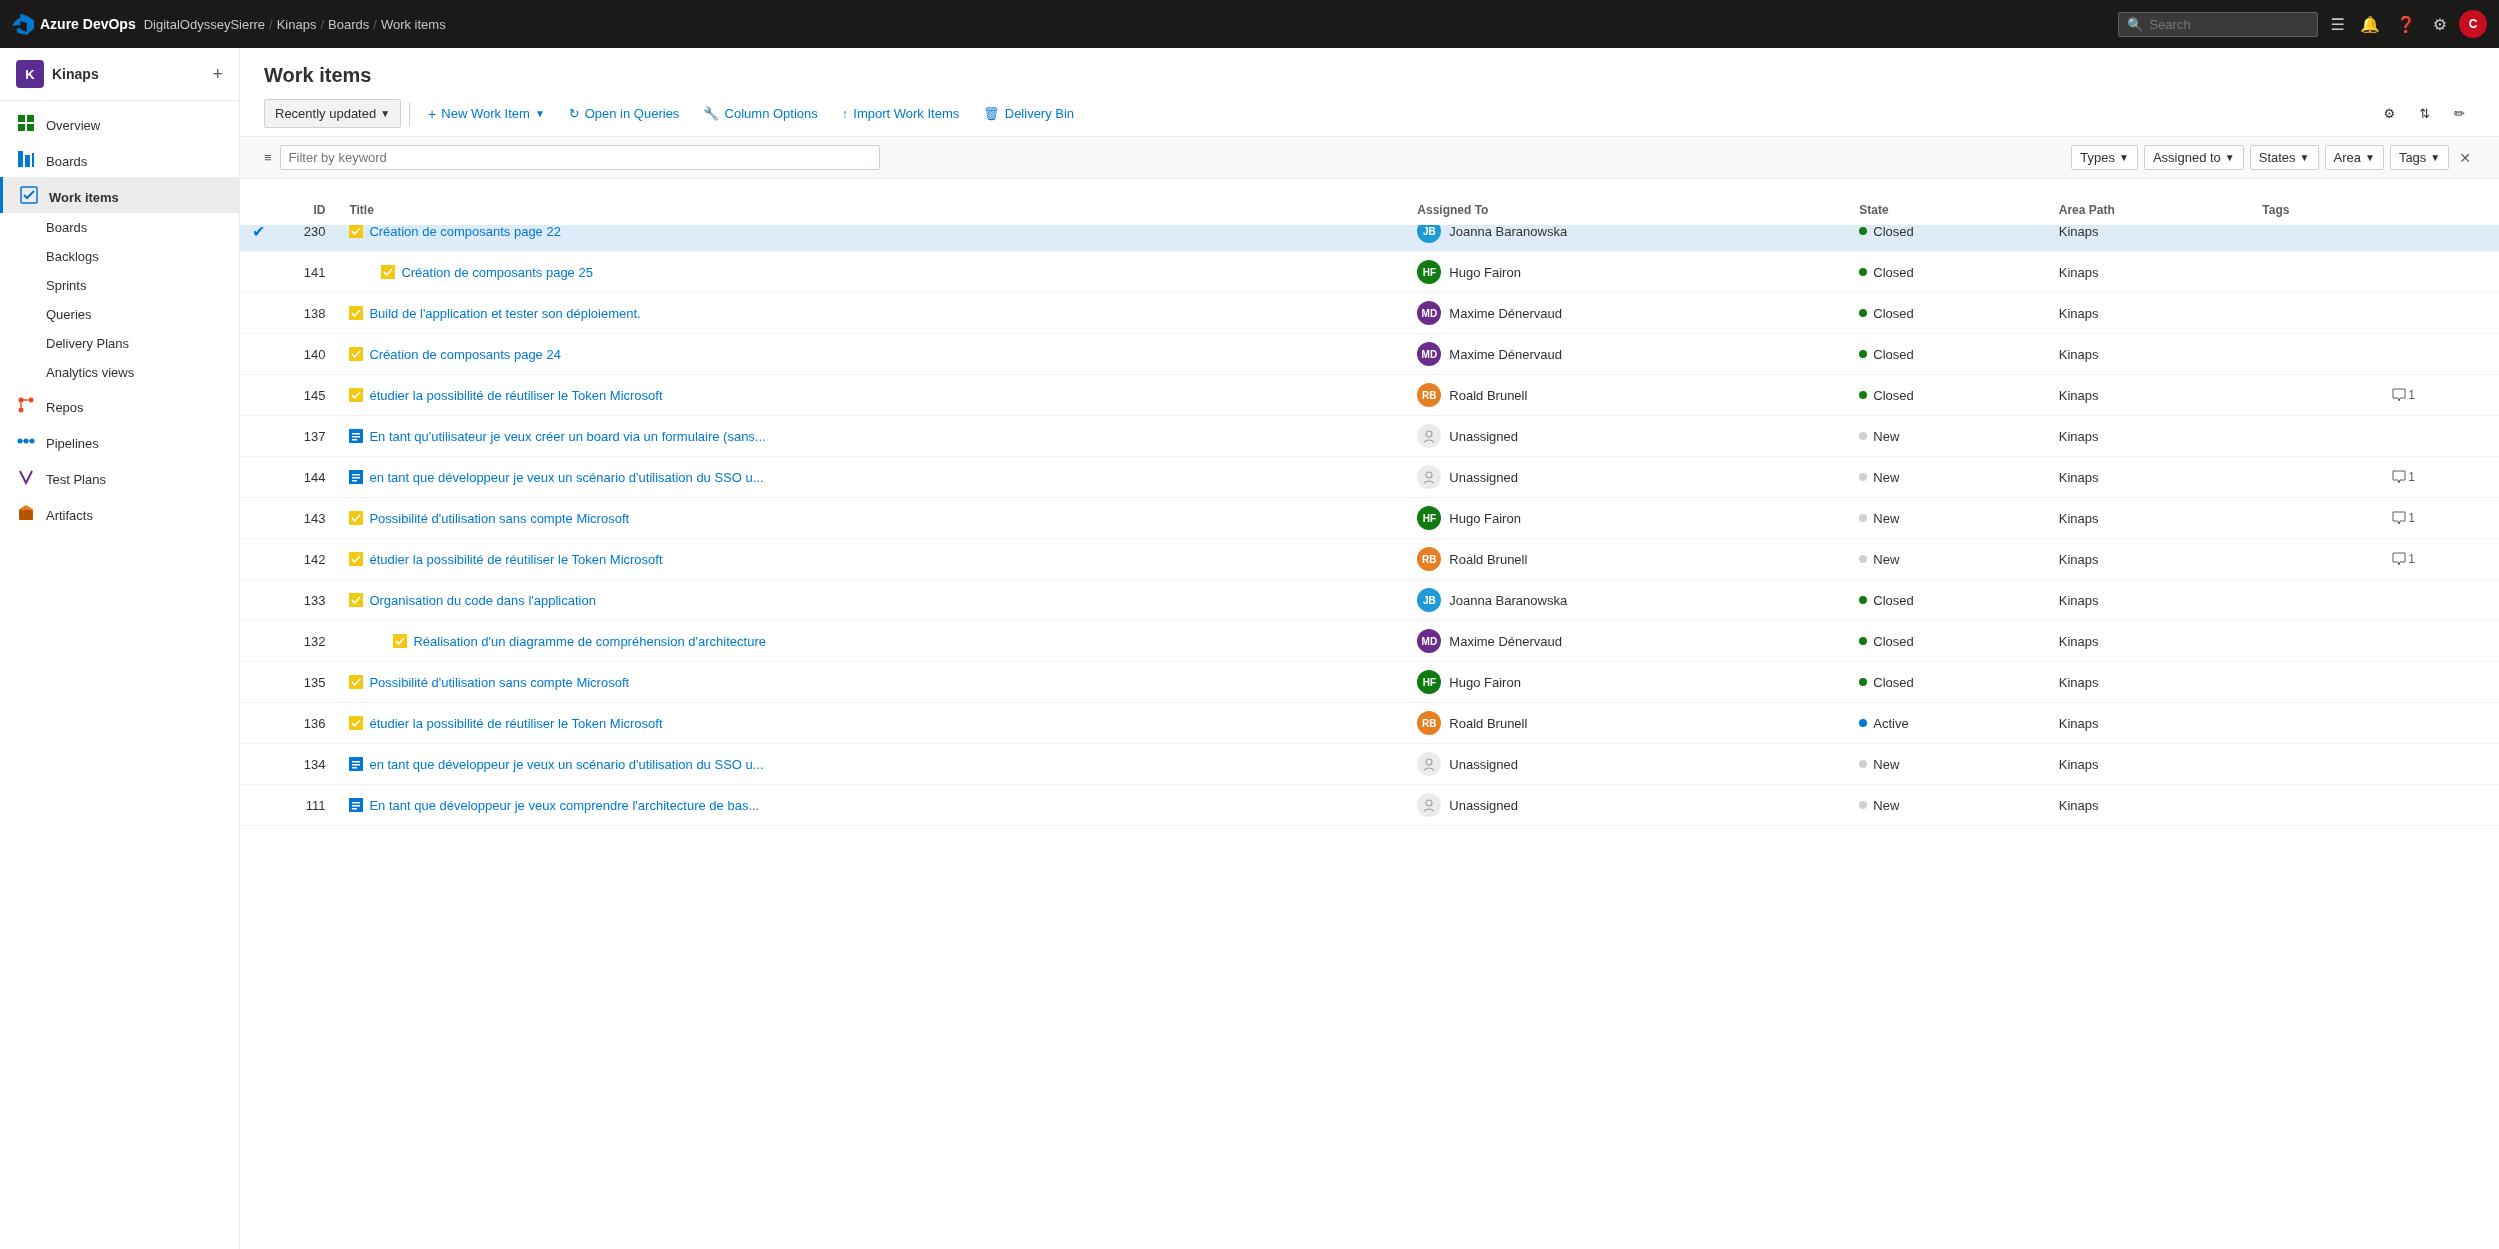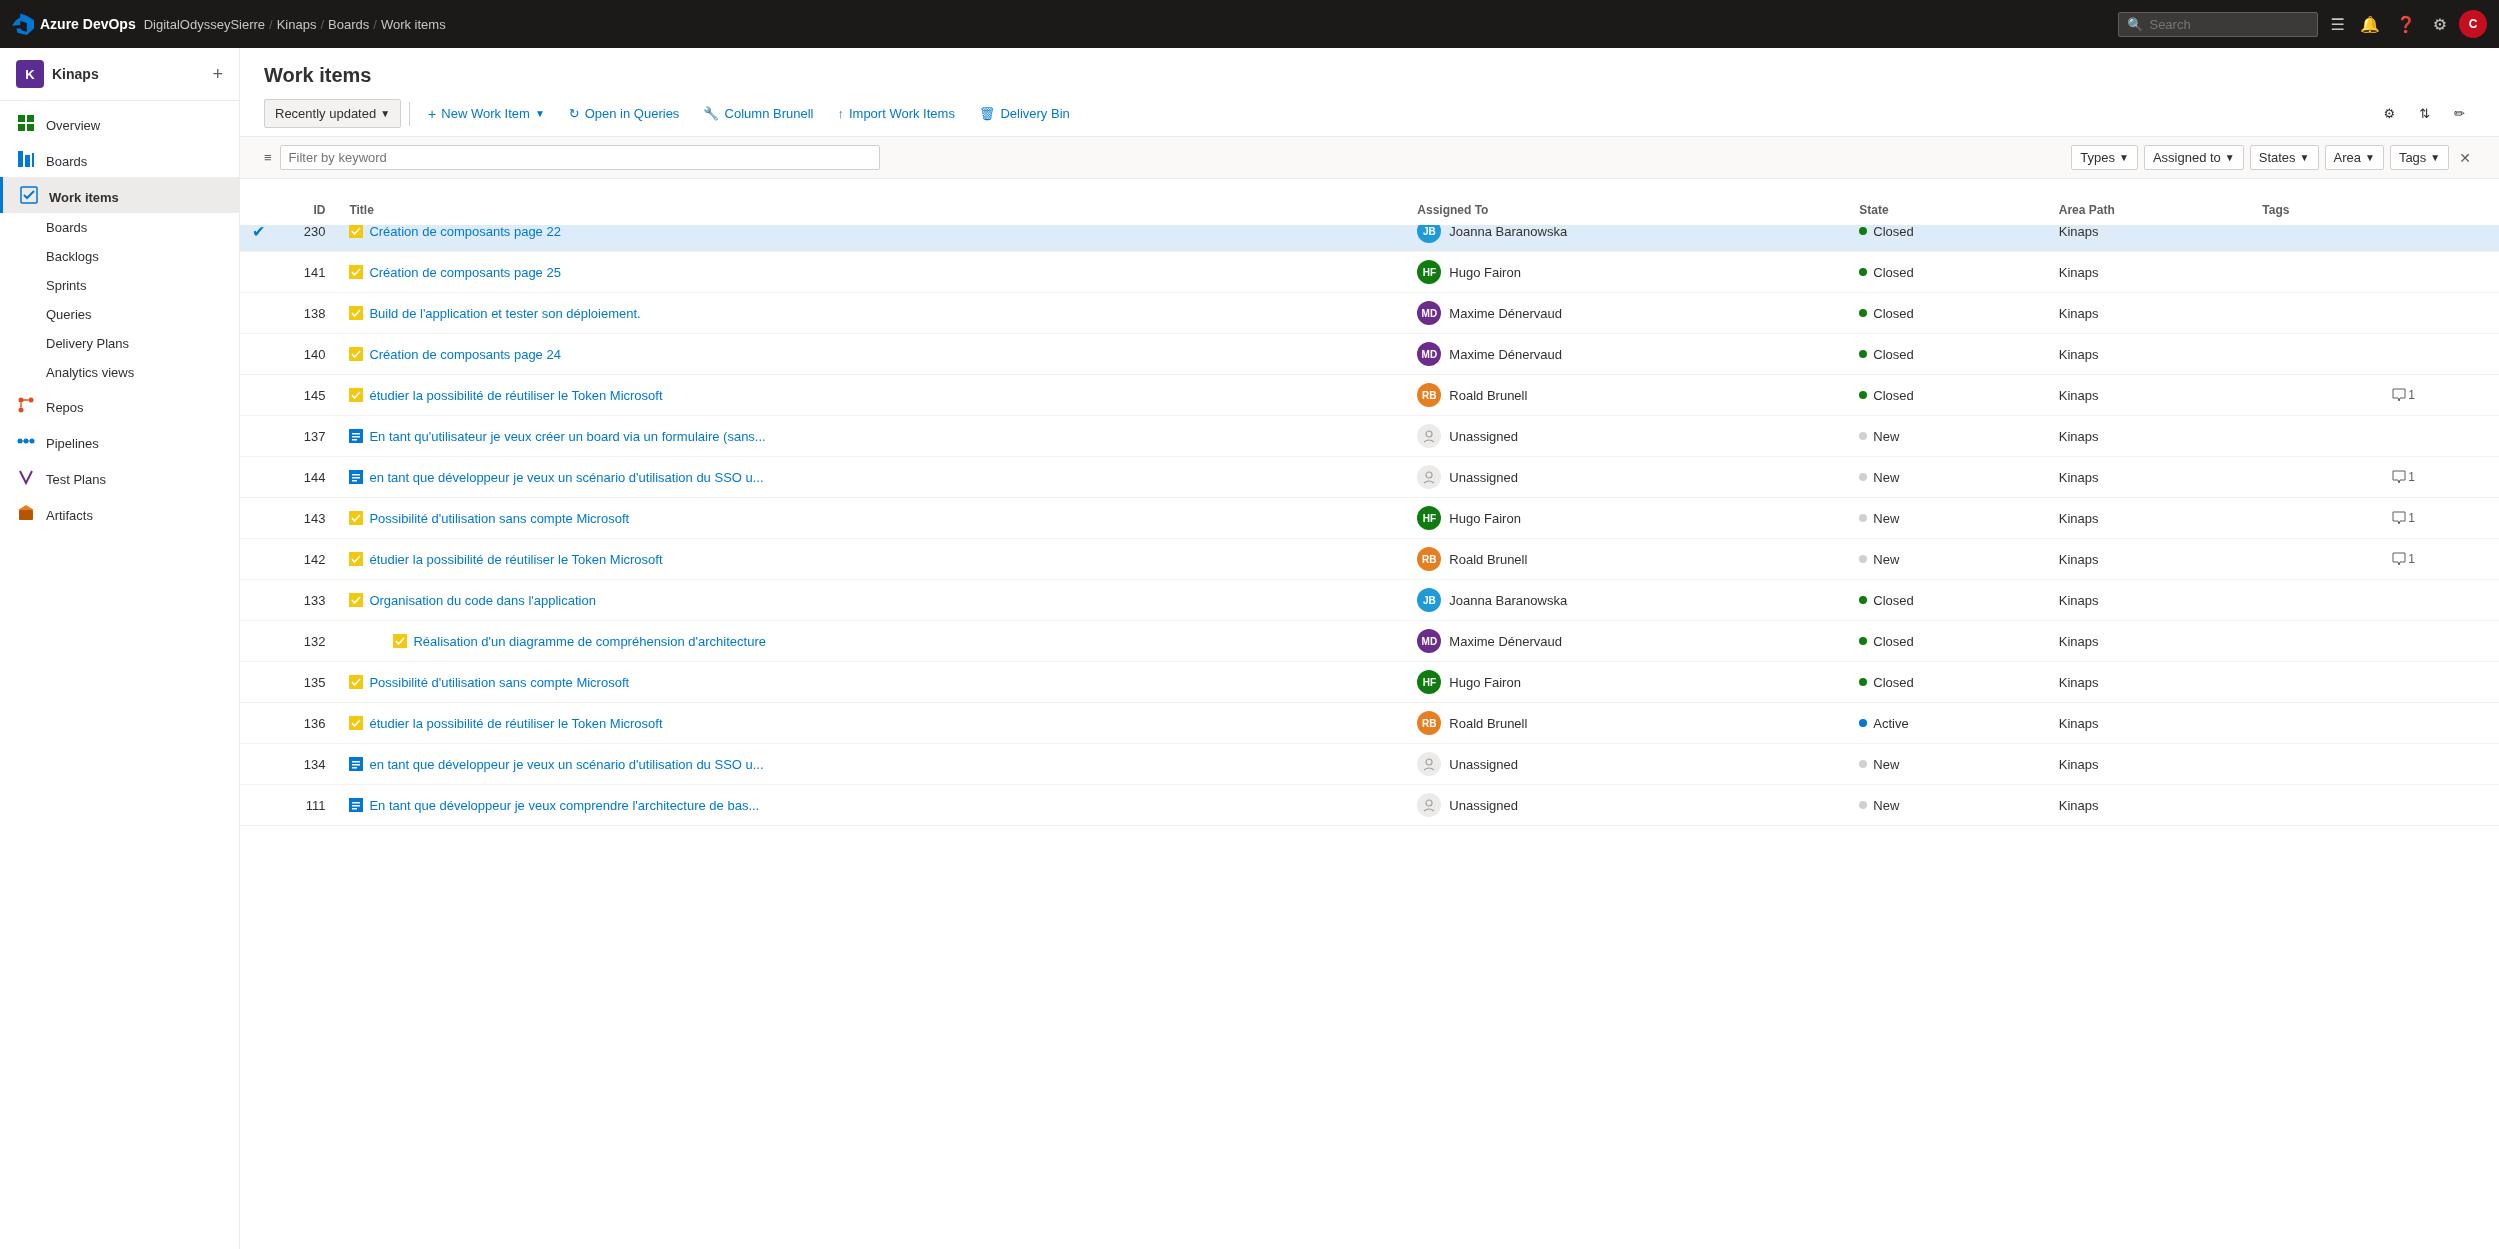--- a/index.html
+++ b/index.html
@@ -231,21 +231,21 @@
           <span style="font-size:14px;">+</span>
           <span>New Work Item</span>
           <span style="font-size:10px;">▼</span>
         </button>
         <button class="toolbar-btn">
           <span style="font-size:13px;">↻</span>
           <span>Open in Queries</span>
         </button>
         <button class="toolbar-btn">
           <span style="font-size:13px;">🔧</span>
-          <span>Column Brunell</span>
+          <span>Column Options</span>
         </button>
         <button class="toolbar-btn">
           <span style="font-size:13px;">↑</span>
           <span>Import Work Items</span>
         </button>
         <button class="toolbar-btn">
           <span style="font-size:13px;">🗑</span>
           <span>Delivery Bin</span>
         </button>
         <div class="toolbar-right">
@@ -327,21 +327,21 @@
                 </div>
               </td>
               <td>Kinaps</td>
               <td></td>
               <td></td>
             </tr>
             <tr>
               <td class="row-check"></td>
               <td class="td-id">141</td>
               <td style="min-width: 300px; max-width: 420px;">
-                <div style="display: flex; align-items: center; gap: 6px;">
+                <div style="display: flex; align-items: center; gap: 6px; margin-left: 32px;">
                   <span style="width: 14px; height: 14px; border-radius: 2px; flex-shrink: 0; display: inline-block; background: rgb(242, 200, 17);"><svg width="14" height="14" viewBox="0 0 14 14">
                       <rect width="14" height="14" fill="#f2c811"></rect>
                       <polyline points="3,7 5.5,10 11,4" stroke="#fff" stroke-width="1.5" fill="none"></polyline>
                     </svg></span>
                   <a href="#" style="color: rgb(0, 120, 212); text-decoration: none; overflow: hidden; text-overflow: ellipsis; white-space: nowrap;">Création de composants page 25</a>
                   <span class="more-icon">···</span>
                 </div>
               </td>
               <td>
                 <div class="assigned-cell">

